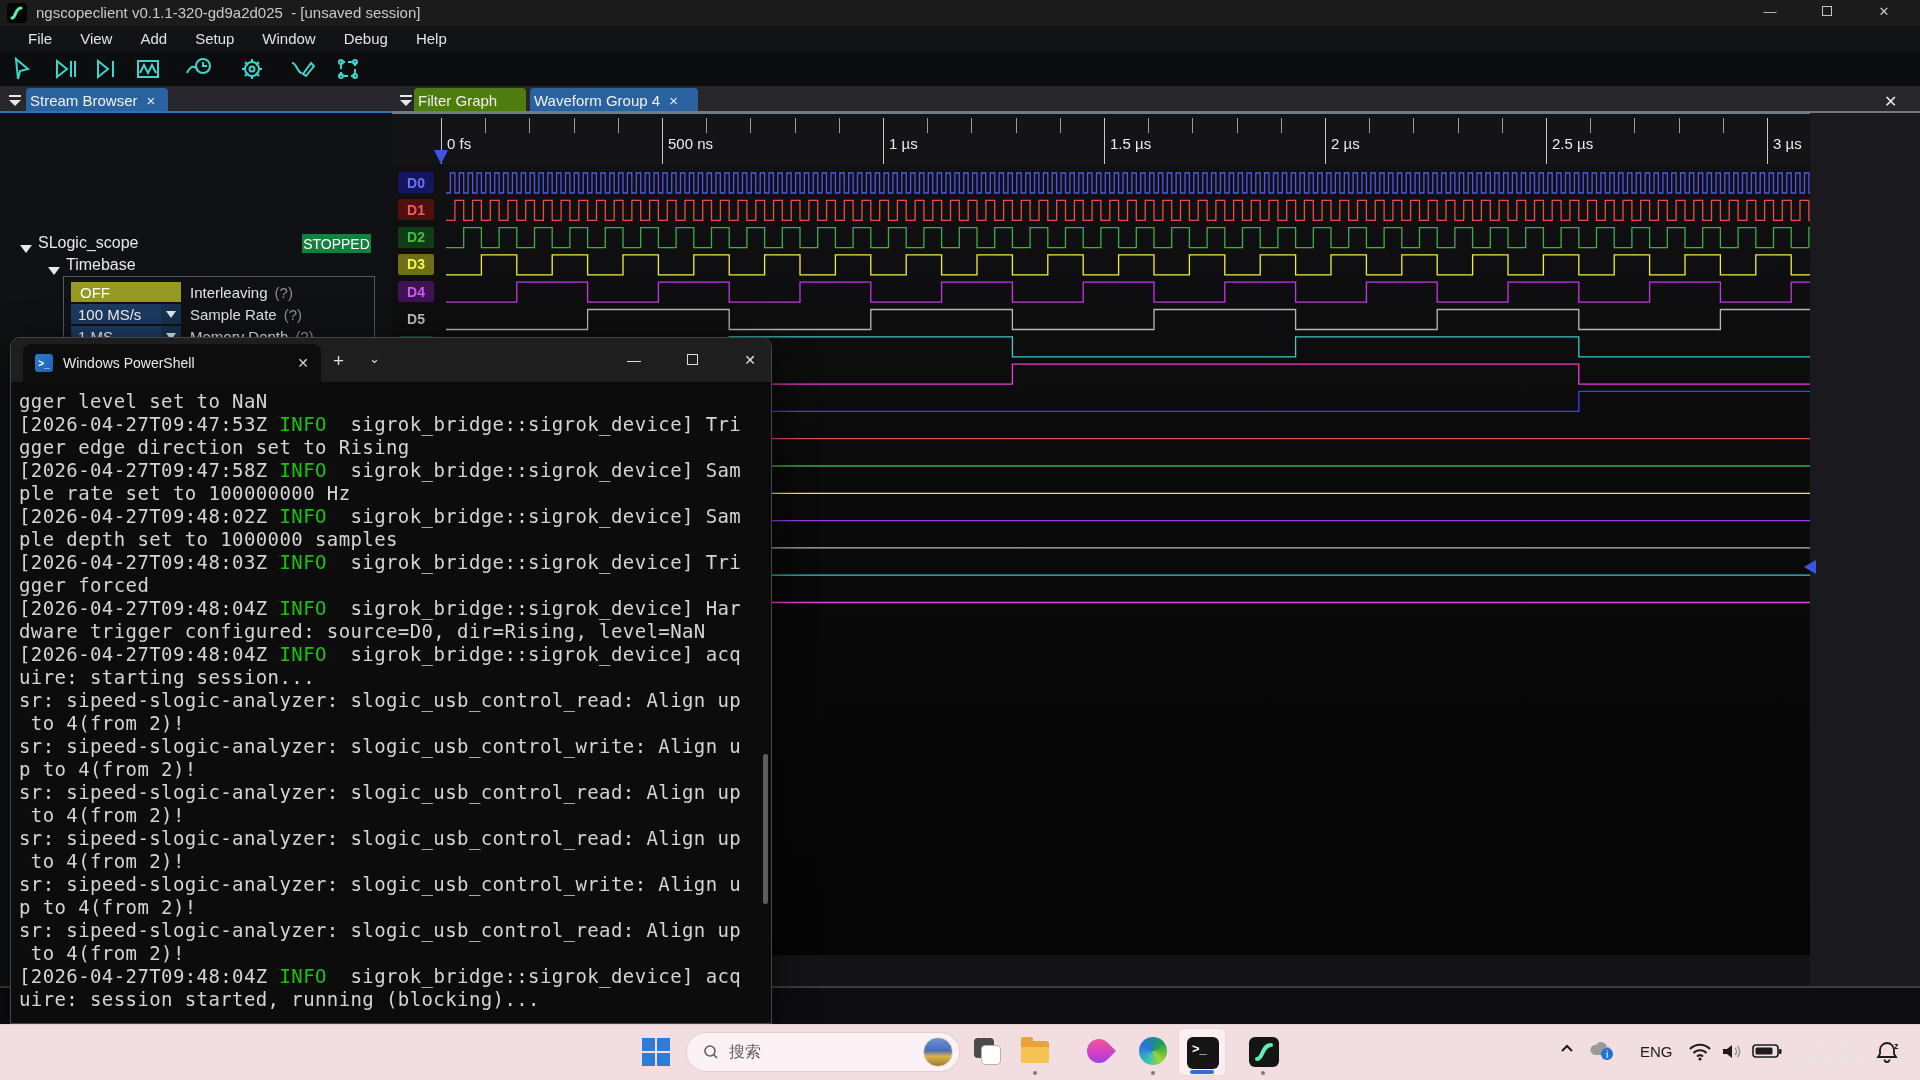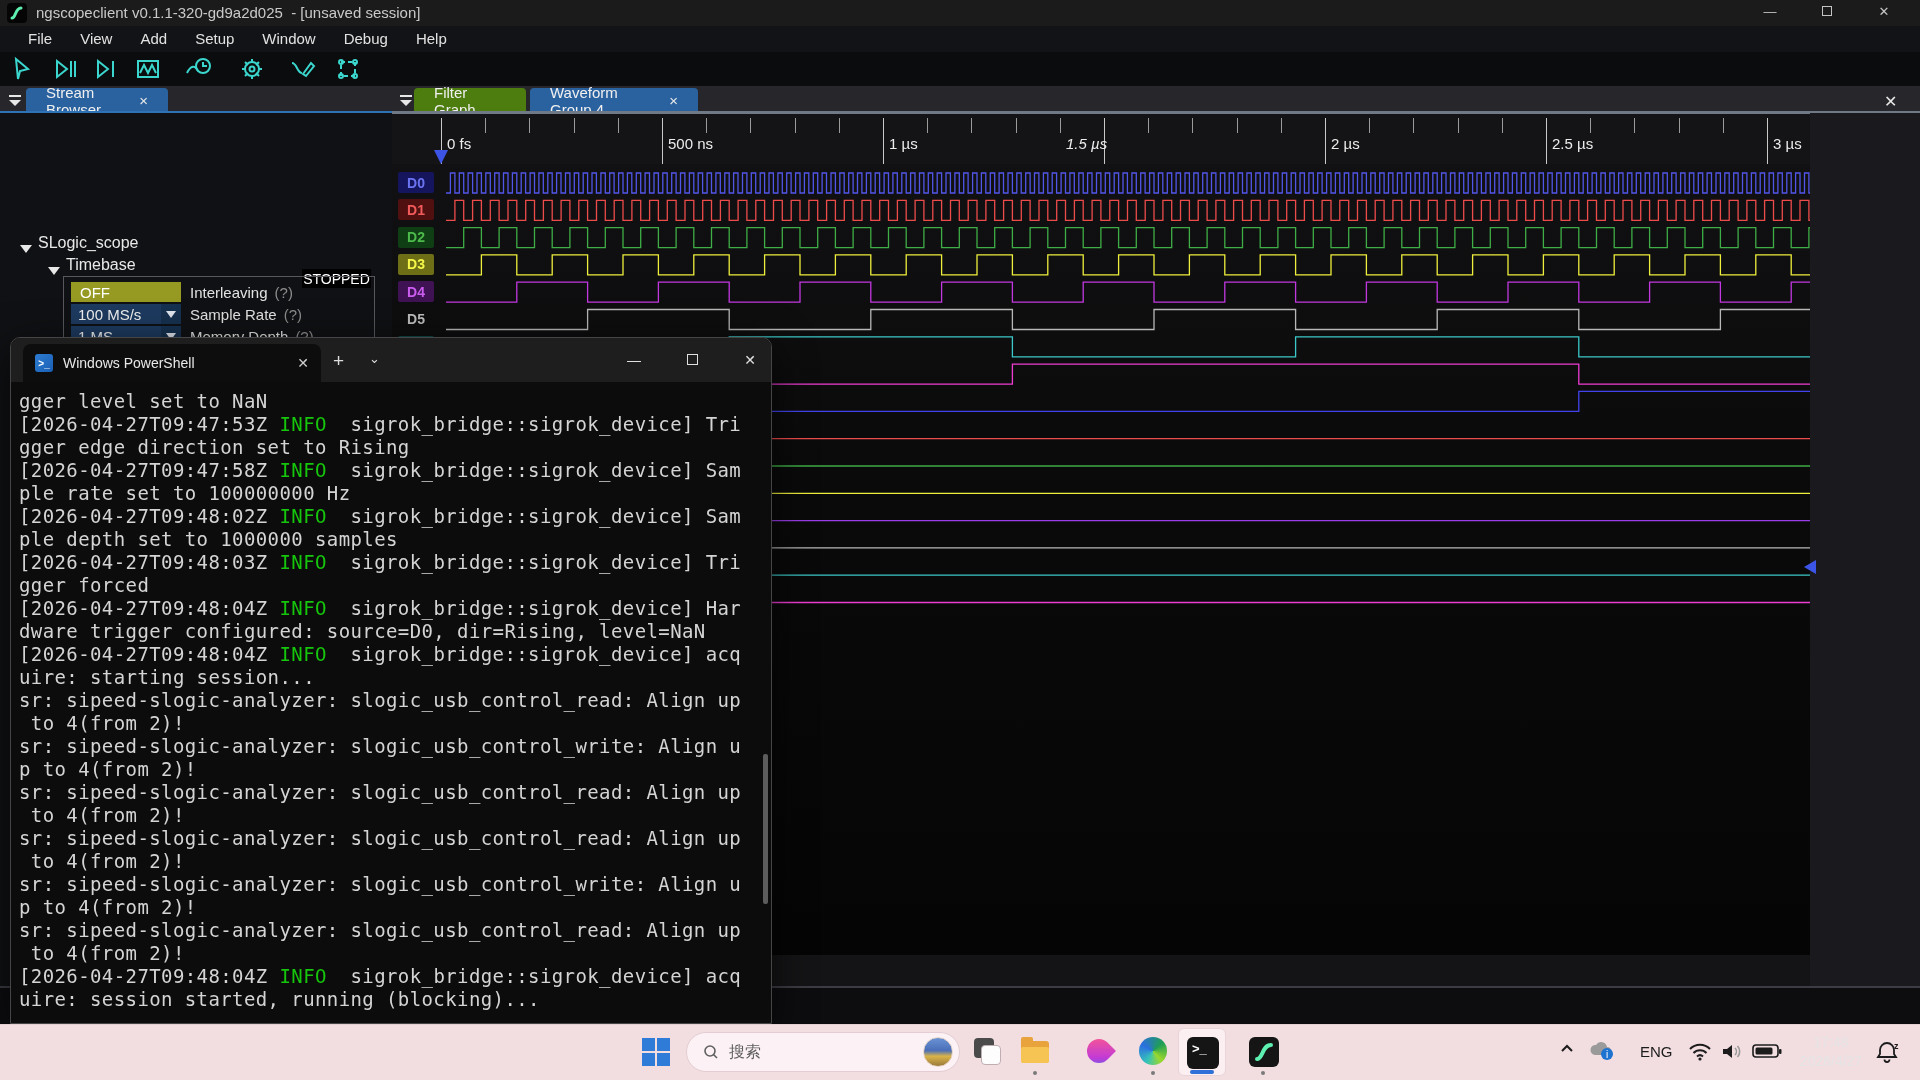--- a/index.html
+++ b/index.html
@@ -22,21 +22,21 @@
   
   .toolbar { left:0; top:52px; width:1920px; height:34px; background:#0b0c0d; }
   .tbico { top:3px; width:28px; height:28px; }
   .tbico svg { width:28px; height:28px; stroke:#3bd6cd; fill:none; stroke-width:2; }
   .slider-track { left:376px; top:58px; width:224px; height:22px; background:#1d3558; }
   .slider-handle { left:598px; top:57px; width:16px; height:24px; background:#5b8ccb; }
   .slider-label { left:624px; top:61px; color:#e8e8e8; font-size:15px; }
 
   
   .dock { left:0; top:86px; width:1920px; height:938px; background:#27272b; }
-  .tab { top:88px; height:25px; border-radius:4px 4px 0 0; color:#f0f0f0; font-size:15px; display:flex; align-items:center; padding:0 20px; gap:9px; }
+  .tab { top:88px; height:25px; border-radius:4px 4px 0 0; color:#f0f0f0; font-size:15px; display:flex; align-items:center; padding:0 4px; gap:9px; }
   .tab .x { color:#e8e8e8; font-size:15px; }
   .tab-active { background:#2a62a0; }
   .tab-idle { background:#4d7c0f; }
   .collapse-ico { top:93px; width:14px; height:13px; }
   .underline { top:111px; height:2px; }
 
   .left-panel { left:0; top:113px; width:392px; height:873px; background:#101114; }
   .right-strip { left:1810px; top:113px; width:110px; height:873px; background:#1a1a1e; }
   .ruler { left:392px; top:113px; width:1418px; height:51px; background:#141416; border-top:1px solid #6f7a86; }
   .plot { left:392px; top:164px; width:1418px; height:791px; background:linear-gradient(180deg,#111113 0%, #0a0a0b 40%, #050506 100%); }
@@ -49,21 +49,21 @@
   .tick-label { top:135px; color:#ececec; font-size:15px; }
   .trig-arrow { width:0; height:0; border-left:7px solid transparent; border-right:7px solid transparent; border-top:14px solid #3c55e6; }
   .edge-arrow { width:0; height:0; border-top:7px solid transparent; border-bottom:7px solid transparent; border-right:12px solid #3c55e6; }
 
   .chbadge { left:398px; width:36px; height:21px; border-radius:2px; font-size:14px; font-weight:bold; display:flex; align-items:center; justify-content:center; }
 
   
   .caret-down { width:0; height:0; border-left:6px solid transparent; border-right:6px solid transparent; border-top:8px solid #e8e8e8; display:inline-block; }
   .caret-right { width:0; height:0; border-top:6px solid transparent; border-bottom:6px solid transparent; border-left:8px solid #e8e8e8; display:inline-block; }
   .tree-label { color:#e8e8e8; font-size:16px; }
-  .badge-stopped { left:302px; top:121px; width:69px; height:19px; background:#000000; color:#fff; font-size:14px; display:flex; align-items:center; justify-content:center;margin-top:35px; }
+  .badge-stopped { left:302px; top:121px; width:69px; height:19px; background:#15803d; color:#fff; font-size:14px; display:flex; align-items:center; justify-content:center; }
   .settings-box { left:63px; top:163px; width:312px; height:94px; border:1px solid #57575c; }
   .srow { position:absolute; left:7px; height:20px; display:flex; align-items:center; }
   .sval { width:110px; height:20px; font-size:15px; display:flex; align-items:center; padding-left:7px; position:relative; }
   .sval-toggle { background:#979a22; color:#ffffff;padding-left:9px; }
   .sval-dd { background:#1d3a5f; color:#f0f0f0; }
   .sval-dd-dis { background:#223348; color:#8a8f96; }
   .dd-arrow { position:absolute; right:0; top:0; width:20px; height:20px; background:#16314f; display:flex; align-items:center; justify-content:center; }
   .dd-arrow i { width:0; height:0; border-left:5px solid transparent; border-right:5px solid transparent; border-top:7px solid #dfe5ec; }
   .dd-dis .dd-arrow { background:#2a3b52; } .dd-dis .dd-arrow i { border-top-color:#8a8f96; }
   .slabel { margin-left:9px; font-size:15px; color:#e2e2e2; }
@@ -257,21 +257,21 @@
   <div class="abs right-strip"></div>
   <div class="abs plot-bottom"></div>
   <div id="ruler-ticks">
       <div class="abs tick-major" style="left: 441px;"></div>
       <div class="abs tick-label" style="left: 447px;">0 fs</div>
       <div class="abs tick-major" style="left: 662px;"></div>
       <div class="abs tick-label" style="left: 668px;">500 ns</div>
       <div class="abs tick-major" style="left: 883px;"></div>
       <div class="abs tick-label" style="left: 889px;">1 µs</div>
       <div class="abs tick-major" style="left: 1104px;"></div>
-      <div class="abs tick-label" style="left: 1066px; font-style: italic;">1.5 µs</div>
+      <div class="abs tick-label" style="left: 1110px;">1.5 µs</div>
       <div class="abs tick-major" style="left: 1325px;"></div>
       <div class="abs tick-label" style="left: 1331px;">2 µs</div>
       <div class="abs tick-major" style="left: 1546px;"></div>
       <div class="abs tick-label" style="left: 1552px;">2.5 µs</div>
       <div class="abs tick-major" style="left: 1767px;"></div>
       <div class="abs tick-label" style="left: 1773px;">3 µs</div>
       <div class="abs tick-minor" style="left: 485.2px;"></div>
       <div class="abs tick-minor" style="left: 529.4px;"></div>
       <div class="abs tick-minor" style="left: 573.6px;"></div>
       <div class="abs tick-minor" style="left: 617.8px;"></div>

